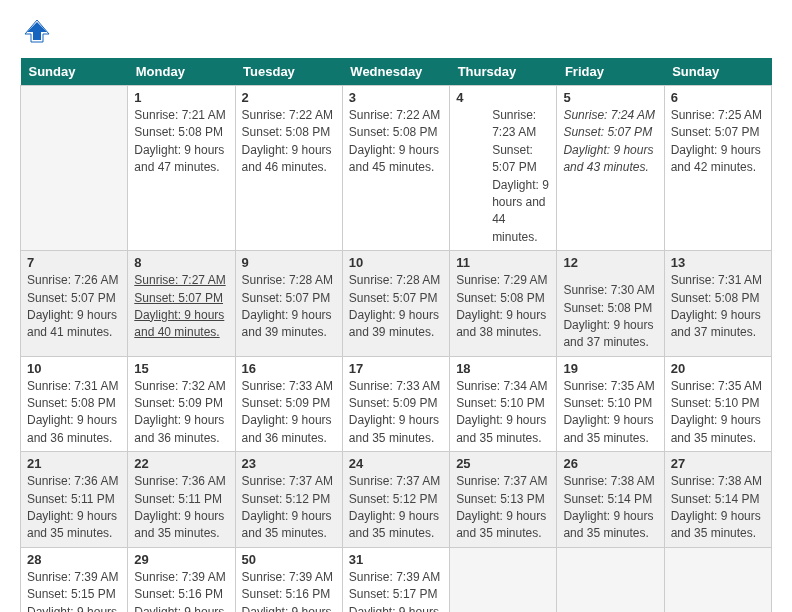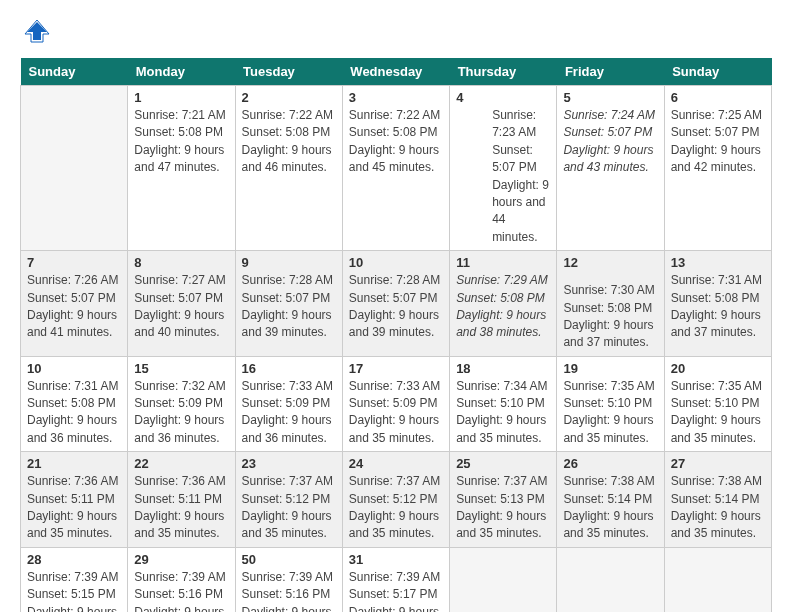--- a/index.html
+++ b/index.html
@@ -150,39 +150,39 @@
       </tr>
       <tr class="row-shaded">
         <td>
           <div class="day-number">7</div>
           <div class="day-info" style="white-space: pre-line;">Sunrise: 7:26 AM
 Sunset: 5:07 PM
 Daylight: 9 hours and 41 minutes.</div>
         </td>
         <td>
           <div class="day-number">8</div>
-          <div class="day-info" style="white-space: pre-line;">Sunrise: 7:27 AM
+          <div class="day-info" style="white-space: pre-line; text-decoration: underline;">Sunrise: 7:27 AM
 Sunset: 5:07 PM
 Daylight: 9 hours and 40 minutes.</div>
         </td>
         <td>
           <div class="day-number">9</div>
           <div class="day-info" style="white-space: pre-line;">Sunrise: 7:28 AM
 Sunset: 5:07 PM
 Daylight: 9 hours and 39 minutes.</div>
         </td>
         <td>
           <div class="day-number">10</div>
           <div class="day-info" style="white-space: pre-line;">Sunrise: 7:28 AM
 Sunset: 5:07 PM
 Daylight: 9 hours and 39 minutes.</div>
         </td>
         <td>
           <div class="day-number">11</div>
-          <div class="day-info" style="white-space: pre-line; font-style: italic;">Sunrise: 7:29 AM
+          <div class="day-info" style="white-space: pre-line;">Sunrise: 7:29 AM
 Sunset: 5:08 PM
 Daylight: 9 hours and 38 minutes.</div>
         </td>
         <td>
           <div class="day-number">12</div>
           <div class="day-info" style="white-space: pre-line; margin-top: 12px;">Sunrise: 7:30 AM
 Sunset: 5:08 PM
 Daylight: 9 hours and 37 minutes.</div>
         </td>
         <td>

